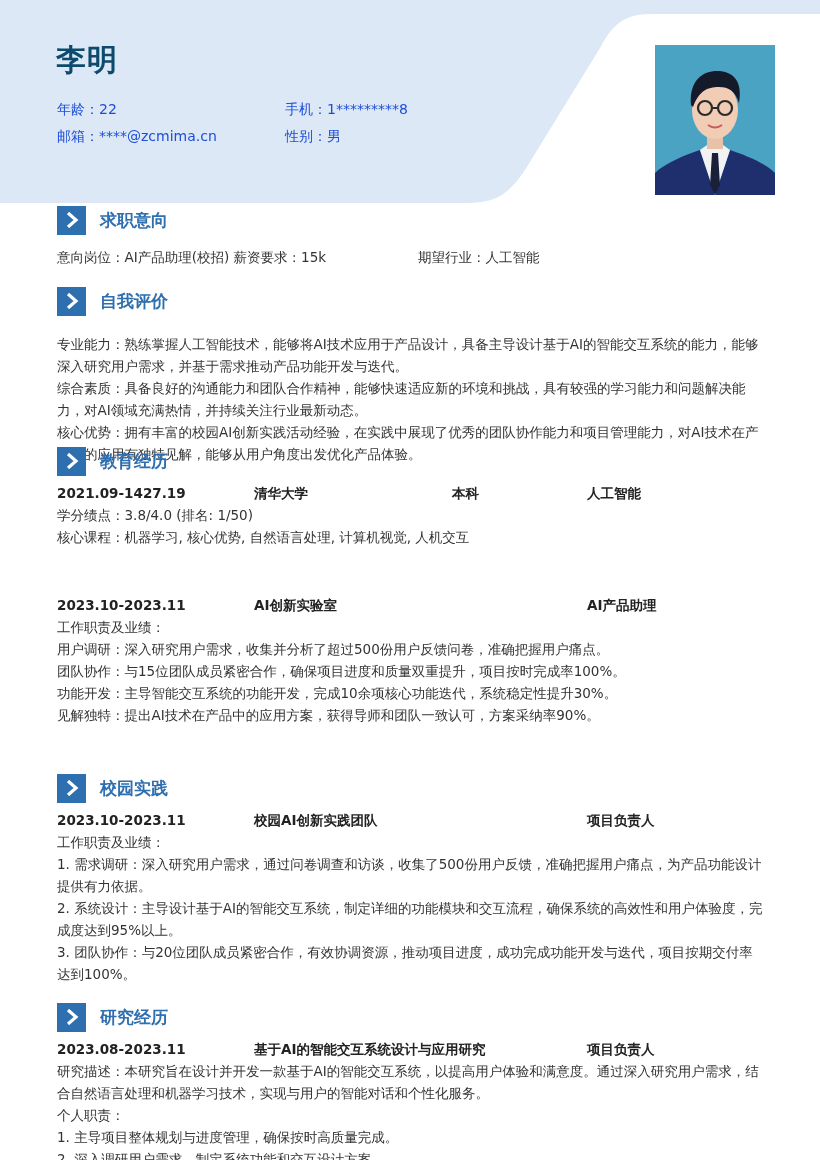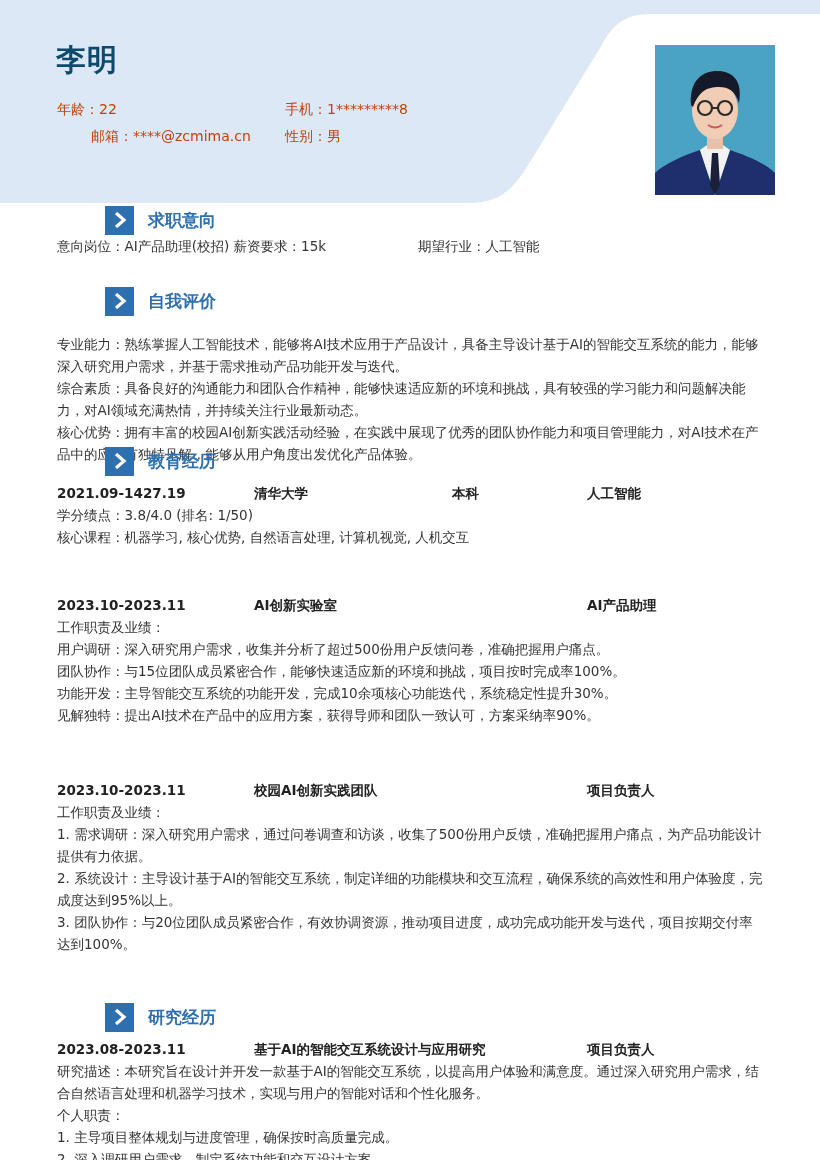--- a/index.html
+++ b/index.html
@@ -1,41 +1,41 @@
 <!DOCTYPE html>
 <html><head>
   <meta charset="utf-8">
   <style>
     * { box-sizing: border-box; margin: 0; padding: 0; }
     html, body { width: 820px; height: 1160px; overflow: hidden; background: #ffffff; }
     body { font-family: "DejaVu Sans", "Liberation Sans", sans-serif; color: #333333; position: relative; }
     .header-bg { position: absolute; left: 0; top: 0; width: 820px; height: 210px; z-index: 0; }
     .name { position: absolute; left: 56px; top: 40px; font-size: 30px; font-weight: bold; color: #0c4a6e; letter-spacing: 1px; z-index: 1; }
-    .info { position: absolute; font-size: 14px; color: #c2410c; z-index: 1; white-space: nowrap; }
+    .info { position: absolute; font-size: 14px; color: #1d4ed8; z-index: 1; white-space: nowrap; }
     .photo { position: absolute; left: 655px; top: 45px; width: 120px; height: 150px; z-index: 1; overflow: hidden; }
     .section { position: absolute; left: 57px; right: 55px; }
-    .sec-head { display: flex; align-items: center; height: 30px; margin-left: 48px; }
+    .sec-head { display: flex; align-items: center; height: 30px; }
     .sec-icon { width: 29px; height: 29px; background: #2e6fb0; display: flex; align-items: center; justify-content: center; }
     .sec-title { margin-left: 14px; font-size: 17px; font-weight: bold; color: #2e6fb0; }
     .line { font-size: 13.5px; line-height: 22px; color: #333; white-space: nowrap; }
     .para { font-size: 13.5px; line-height: 22px; color: #333; }
     .row { position: relative; height: 22px; font-size: 13.5px; font-weight: bold; color: #222; line-height: 22px; white-space: nowrap; }
     .row span { position: absolute; top: 0; }
   </style>
 </head>
 <body>
 
 <svg class="header-bg" width="820" height="210" viewBox="0 0 820 210">
   <path d="M0 0 H820 V14 H650 C620 14 610 30 600 48 L525 170 C505 200 490 203 460 203 H0 Z" fill="#dce8f5"></path>
 </svg>
 
 <div class="name">李明</div>
 <div class="info" style="left:57px; top:101px;">年龄：22</div>
 <div class="info" style="left:285px; top:101px;">手机：1*********8</div>
-<div class="info" style="left:57px; top:128px;margin-left:34px;">邮箱：****@zcmima.cn</div>
+<div class="info" style="left:57px; top:128px;">邮箱：****@zcmima.cn</div>
 <div class="info" style="left:285px; top:128px;">性别：男</div>
 
 <div class="photo">
   <svg width="120" height="150" viewBox="0 0 120 150">
     <rect width="120" height="150" fill="#4aa3c2"></rect>
     <path d="M0 150 L0 128 C10 118 30 110 45 105 L60 150 Z" fill="#1f2f6e"></path>
     <path d="M120 150 L120 128 C110 118 90 110 75 105 L60 150 Z" fill="#1f2f6e"></path>
     <path d="M45 105 L60 150 L75 105 L68 100 L52 100 Z" fill="#f2f2f2"></path>
     <path d="M57 108 L63 108 L65 140 L60 150 L55 140 Z" fill="#1a1f3a"></path>
     <rect x="52" y="86" width="16" height="18" fill="#e8c2a8"></rect>
@@ -50,21 +50,21 @@
 
 <div class="section" style="top:205px;">
   <div class="sec-head">
     <div class="sec-icon">
       <svg width="14" height="16" viewBox="0 0 14 16">
           <path d="M3 1 L11 8 L3 15" stroke="#fff" stroke-width="3.2" fill="none"></path>
         </svg>
     </div>
     <div class="sec-title">求职意向</div>
   </div>
-  <div style="position:relative; height:22px; text-align:right;">
+  <div style="position:relative; height:22px; margin-top:11px;text-align:right;">
     <div class="line" style="position:absolute; left:0;">意向岗位：AI产品助理(校招) 薪资要求：15k</div>
     <div class="line" style="position:absolute; left:361px;">期望行业：人工智能</div>
   </div>
 </div>
 
 <div class="section" style="top:286px;">
   <div class="sec-head">
     <div class="sec-icon">
       <svg width="14" height="16" viewBox="0 0 14 16">
           <path d="M3 1 L11 8 L3 15" stroke="#fff" stroke-width="3.2" fill="none"></path>
@@ -99,26 +99,34 @@
 </div>
 
 <div class="section" style="top:588px;">
   <div class="row" style="margin-top:6px;">
     <span style="left:0;">2023.10-2023.11</span>
     <span style="left:197px;">AI创新实验室</span>
     <span style="left:530px;">AI产品助理</span>
   </div>
   <div class="line">工作职责及业绩：</div>
   <div class="line">用户调研：深入研究用户需求，收集并分析了超过500份用户反馈问卷，准确把握用户痛点。</div>
-  <div class="line">团队协作：与15位团队成员紧密合作，能够快速适应新的环境和挑战，项目按时完成率100%。</div>
+  <div class="line">团队协作：与15位团队成员紧密合作，确保项目进度和质量双重提升，项目按时完成率100%。</div>
   <div class="line">功能开发：主导智能交互系统的功能开发，完成10余项核心功能迭代，系统稳定性提升30%。</div>
   <div class="line">见解独特：提出AI技术在产品中的应用方案，获得导师和团队一致认可，方案采纳率90%。</div>
 </div>
 
 <div class="section" style="top:773px;">
+  <div class="sec-head">
+    <div class="sec-icon">
+      <svg width="14" height="16" viewBox="0 0 14 16">
+          <path d="M3 1 L11 8 L3 15" stroke="#fff" stroke-width="3.2" fill="none"></path>
+        </svg>
+    </div>
+    <div class="sec-title">校园实践</div>
+  </div>
   <div class="row" style="margin-top:6px;">
     <span style="left:0;">2023.10-2023.11</span>
     <span style="left:197px;">校园AI创新实践团队</span>
     <span style="left:530px;">项目负责人</span>
   </div>
   <div class="line">工作职责及业绩：</div>
   <div class="para">1. 需求调研：深入研究用户需求，通过问卷调查和访谈，收集了500份用户反馈，准确把握用户痛点，为产品功能设计提供有力依据。</div>
   <div class="para">2. 系统设计：主导设计基于AI的智能交互系统，制定详细的功能模块和交互流程，确保系统的高效性和用户体验度，完成度达到95%以上。</div>
   <div class="para">3. 团队协作：与20位团队成员紧密合作，有效协调资源，推动项目进度，成功完成功能开发与迭代，项目按期交付率达到100%。</div>
 </div>

